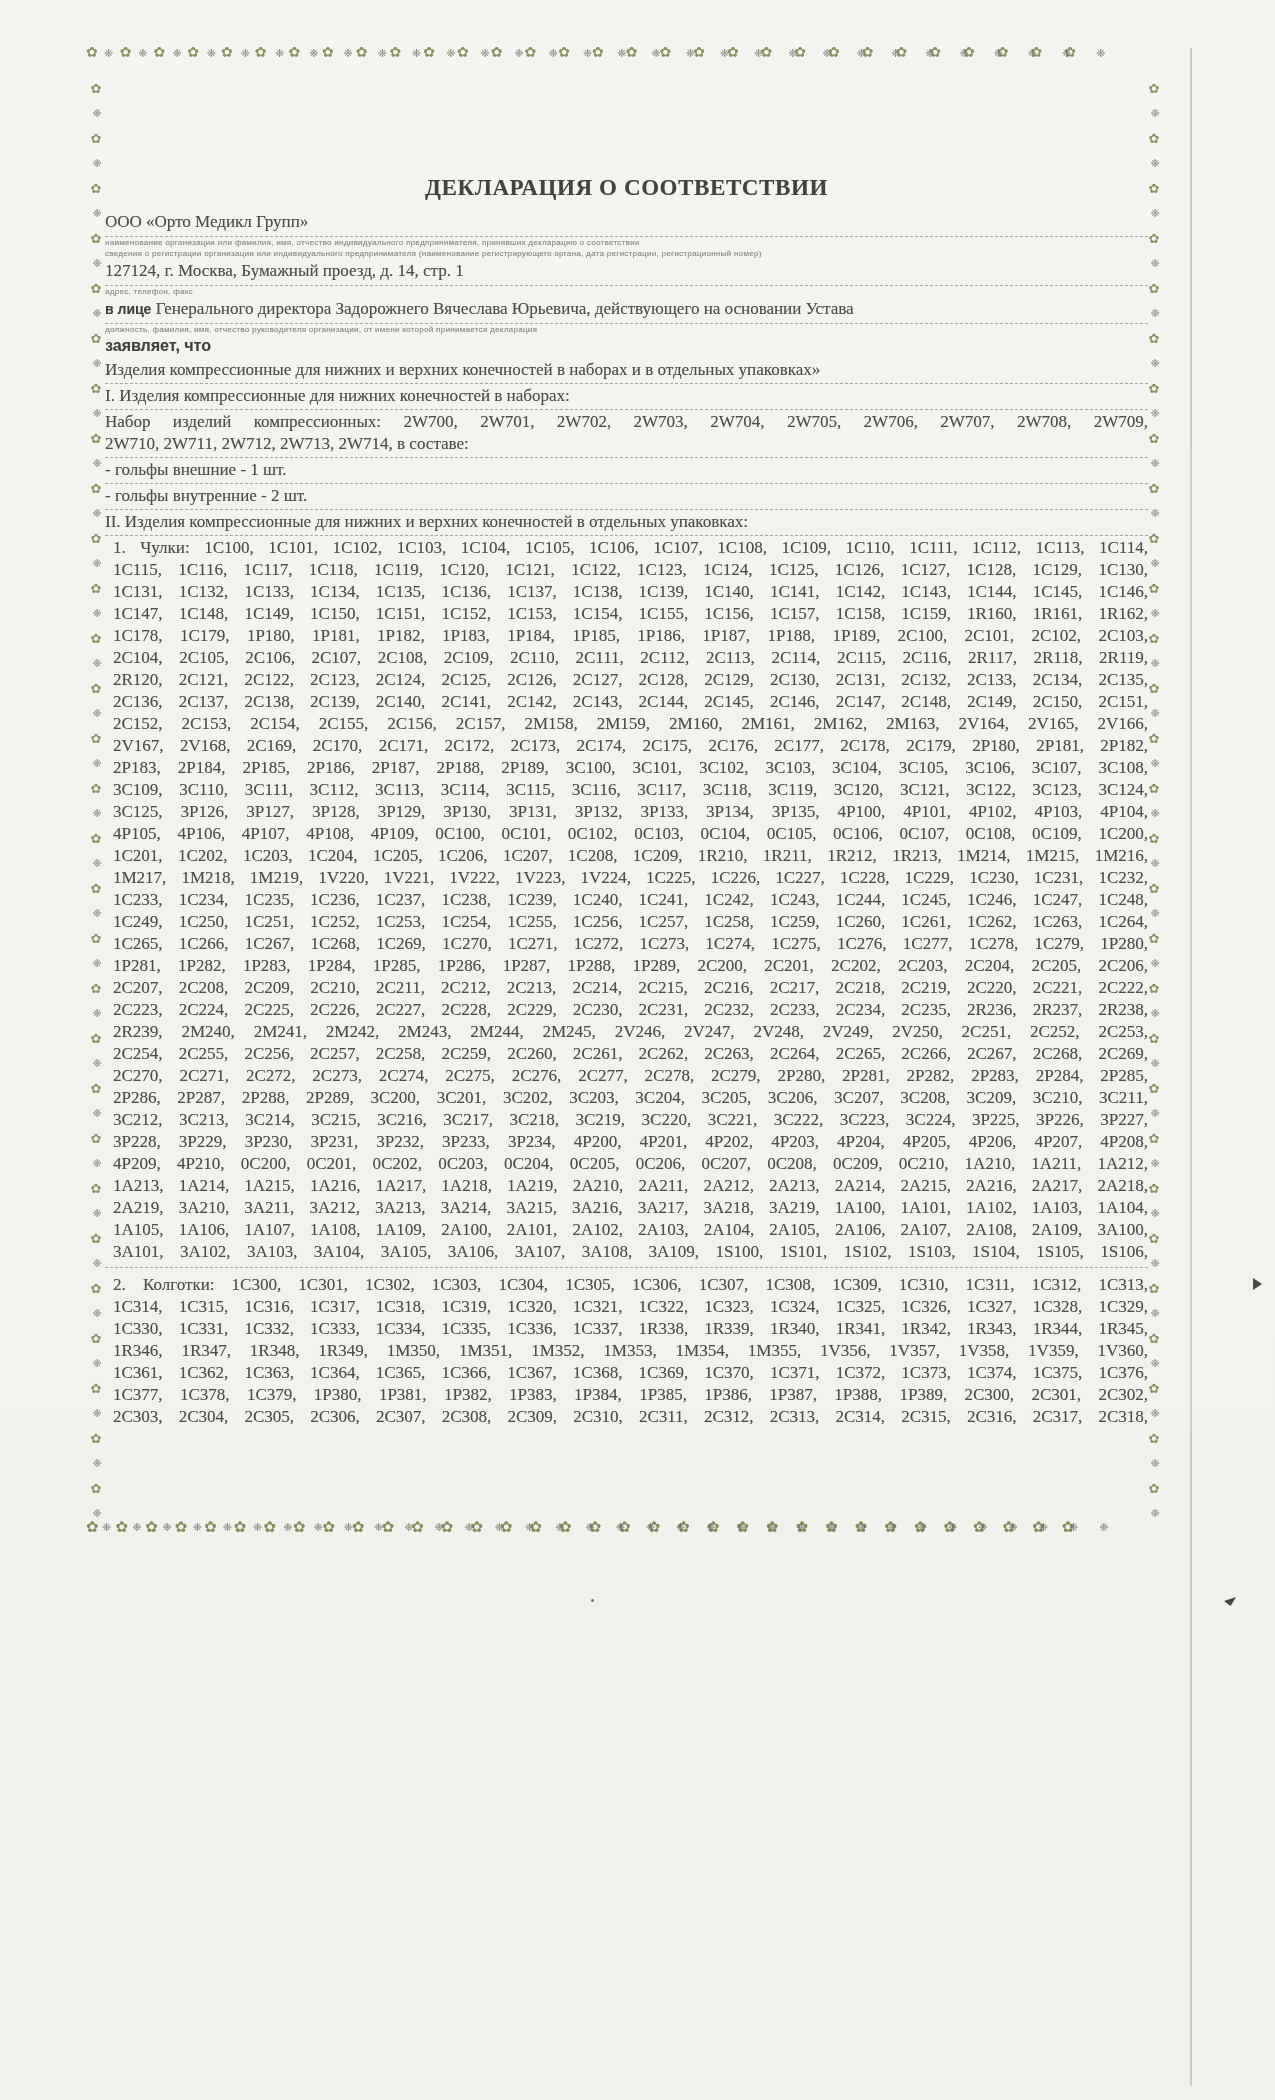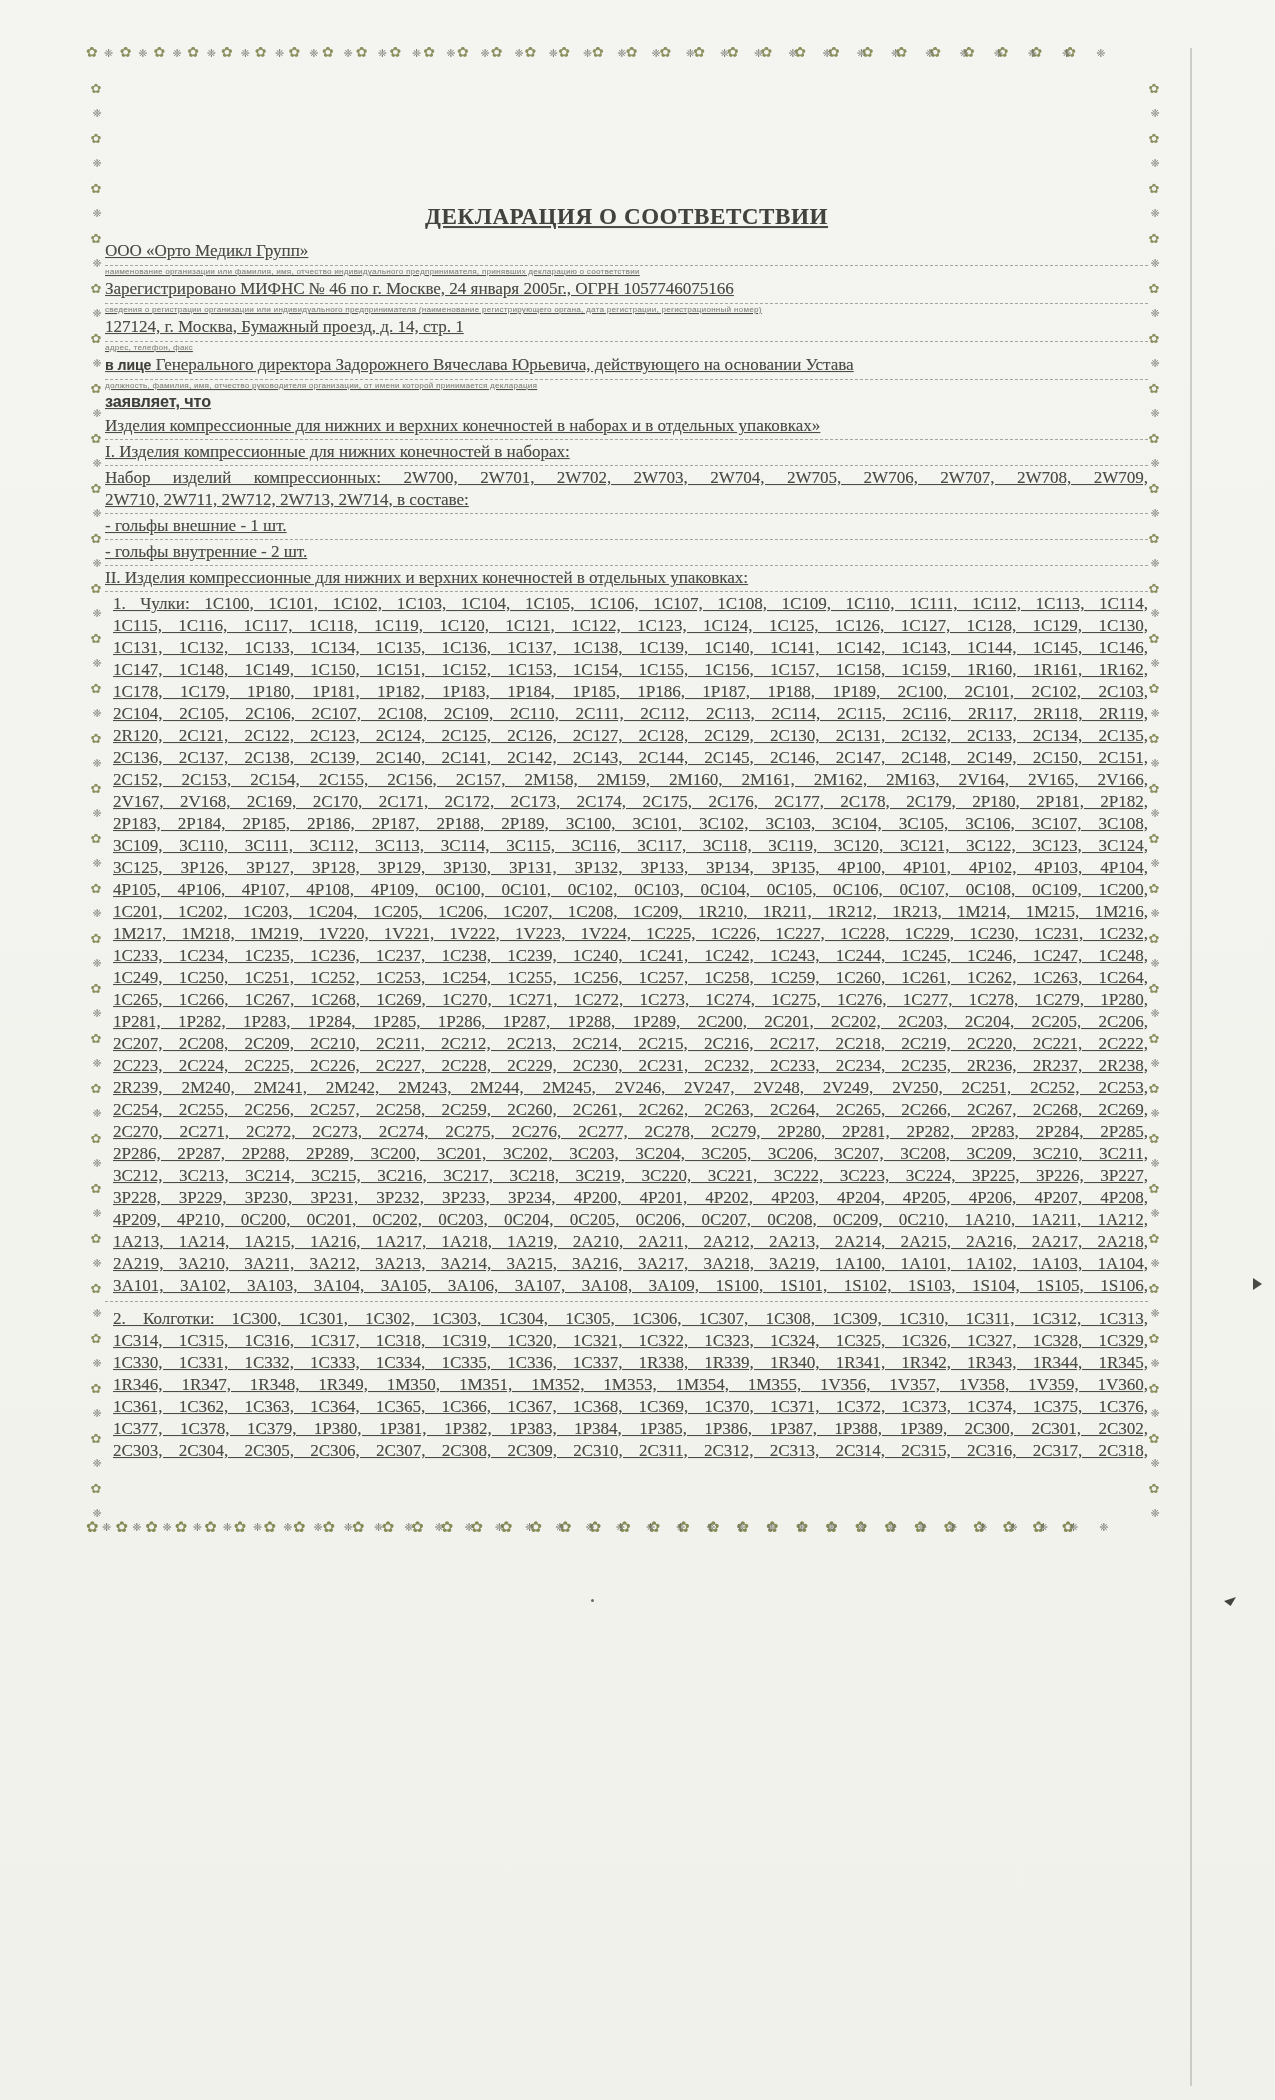--- a/index.html
+++ b/index.html
@@ -17,22 +17,22 @@
   .orn-right-a{left:1145px;top:64px;height:1452px;font-size:13px;color:#8c8f5e;}
   .orn-right-b{left:1146px;top:89px;height:1428px;font-size:11px;color:#72726a;}
   .edge{position:absolute;left:1190px;top:48px;width:2px;height:2038px;background:#c6c6c0;opacity:.85;}
   
   .art-arrow-right{position:absolute;left:1253px;top:1278px;width:9px;height:12px;background:#4a4a45;
         clip-path:polygon(0 0,100% 50%,0 100%);}
   .art-check{position:absolute;left:1224px;top:1597px;width:12px;height:9px;background:#45453f;
         clip-path:polygon(0 45%,100% 0,55% 100%);}
   .art-dot{position:absolute;left:591px;top:1599px;width:3px;height:3px;border-radius:50%;background:#6a6a64;}
   
-  .doc{position:absolute;left:105px;top:204px;width:1043px;color:#4c4c47;
-       text-shadow:.2px .2px .45px rgba(76,76,71,.38);text-decoration:underline;}
+  .doc{position:absolute;left:105px;top:175px;width:1043px;color:#4c4c47;
+       text-shadow:.2px .2px .45px rgba(76,76,71,.38);}
   .title{font-size:23px;font-weight:bold;text-align:center;letter-spacing:.6px;color:#42423e;margin:0 0 10px 0;}
   .formline{font-size:17px;line-height:22px;border-bottom:1px dashed #a6a69e;padding-bottom:3px;white-space:nowrap;overflow:hidden;}
   .cap{font-family:"Liberation Sans",sans-serif;font-size:8px;line-height:10px;color:#90908a;
        text-align:left;letter-spacing:.3px;margin:1px 0 1px 0;}
   .pre-bold{font-family:"Liberation Sans",sans-serif;font-weight:bold;font-size:14px;color:#3f3f3b;}
   .declare{font-family:"Liberation Sans",sans-serif;font-weight:bold;font-size:16px;line-height:18px;
        color:#3f3f3b;margin:2px 0 4px 0;}
   .bodyline{font-size:17px;line-height:22px;}
   .uline{border-bottom:1px dashed #a6a69e;padding-bottom:2px;margin-bottom:1px;}
   .just{text-align:justify;text-align-last:justify;}
@@ -171,21 +171,20 @@
   <div class="doc">
 
     <div class="title">ДЕКЛАРАЦИЯ О СООТВЕТСТВИИ</div>
 
     <div>
       <div class="formline">ООО «Орто Медикл Групп»</div>
       <div class="cap">наименование организации или фамилия, имя, отчество индивидуального предпринимателя, принявших декларацию о соответствии</div>
     </div>
 
     <div>
-      <div class="formline">Зарегистрировано МИФНС № 46 по г. Москве, 24 января 2005г., ОГРН 1057746075166</div>
       <div class="cap">сведения о регистрации организации или индивидуального предпринимателя (наименование регистрирующего органа, дата регистрации, регистрационный номер)</div>
     </div>
 
     <div>
       <div class="formline">127124, г. Москва, Бумажный проезд, д. 14, стр. 1</div>
       <div class="cap">адрес, телефон, факс</div>
     </div>
 
     <div>
       <div class="formline"><span class="pre-bold">в лице</span> <span>Генерального директора Задорожнего Вячеслава Юрьевича, действующего на основании Устава</span></div>
@@ -229,20 +228,21 @@
         <div class="tline">2C223, 2C224, 2C225, 2C226, 2C227, 2C228, 2C229, 2C230, 2C231, 2C232, 2C233, 2C234, 2C235, 2R236, 2R237, 2R238,</div>
         <div class="tline">2R239, 2M240, 2M241, 2M242, 2M243, 2M244, 2M245, 2V246, 2V247, 2V248, 2V249, 2V250, 2C251, 2C252, 2C253,</div>
         <div class="tline">2C254, 2C255, 2C256, 2C257, 2C258, 2C259, 2C260, 2C261, 2C262, 2C263, 2C264, 2C265, 2C266, 2C267, 2C268, 2C269,</div>
         <div class="tline">2C270, 2C271, 2C272, 2C273, 2C274, 2C275, 2C276, 2C277, 2C278, 2C279, 2P280, 2P281, 2P282, 2P283, 2P284, 2P285,</div>
         <div class="tline">2P286, 2P287, 2P288, 2P289, 3C200, 3C201, 3C202, 3C203, 3C204, 3C205, 3C206, 3C207, 3C208, 3C209, 3C210, 3C211,</div>
         <div class="tline">3C212, 3C213, 3C214, 3C215, 3C216, 3C217, 3C218, 3C219, 3C220, 3C221, 3C222, 3C223, 3C224, 3P225, 3P226, 3P227,</div>
         <div class="tline">3P228, 3P229, 3P230, 3P231, 3P232, 3P233, 3P234, 4P200, 4P201, 4P202, 4P203, 4P204, 4P205, 4P206, 4P207, 4P208,</div>
         <div class="tline">4P209, 4P210, 0C200, 0C201, 0C202, 0C203, 0C204, 0C205, 0C206, 0C207, 0C208, 0C209, 0C210, 1A210, 1A211, 1A212,</div>
         <div class="tline">1A213, 1A214, 1A215, 1A216, 1A217, 1A218, 1A219, 2A210, 2A211, 2A212, 2A213, 2A214, 2A215, 2A216, 2A217, 2A218,</div>
         <div class="tline">2A219, 3A210, 3A211, 3A212, 3A213, 3A214, 3A215, 3A216, 3A217, 3A218, 3A219, 1A100, 1A101, 1A102, 1A103, 1A104,</div>
+        <div class="tline">1A105, 1A106, 1A107, 1A108, 1A109, 2A100, 2A101, 2A102, 2A103, 2A104, 2A105, 2A106, 2A107, 2A108, 2A109, 3A100,</div>
         <div class="tline">3A101, 3A102, 3A103, 3A104, 3A105, 3A106, 3A107, 3A108, 3A109, 1S100, 1S101, 1S102, 1S103, 1S104, 1S105, 1S106,</div>
       </div>
 
     <div class="sep"></div>
 
     <div>
         <div class="tline">2. Колготки: 1C300, 1C301, 1C302, 1C303, 1C304, 1C305, 1C306, 1C307, 1C308, 1C309, 1C310, 1C311, 1C312, 1C313,</div>
         <div class="tline">1C314, 1C315, 1C316, 1C317, 1C318, 1C319, 1C320, 1C321, 1C322, 1C323, 1C324, 1C325, 1C326, 1C327, 1C328, 1C329,</div>
         <div class="tline">1C330, 1C331, 1C332, 1C333, 1C334, 1C335, 1C336, 1C337, 1R338, 1R339, 1R340, 1R341, 1R342, 1R343, 1R344, 1R345,</div>
         <div class="tline">1R346, 1R347, 1R348, 1R349, 1M350, 1M351, 1M352, 1M353, 1M354, 1M355, 1V356, 1V357, 1V358, 1V359, 1V360,</div>

